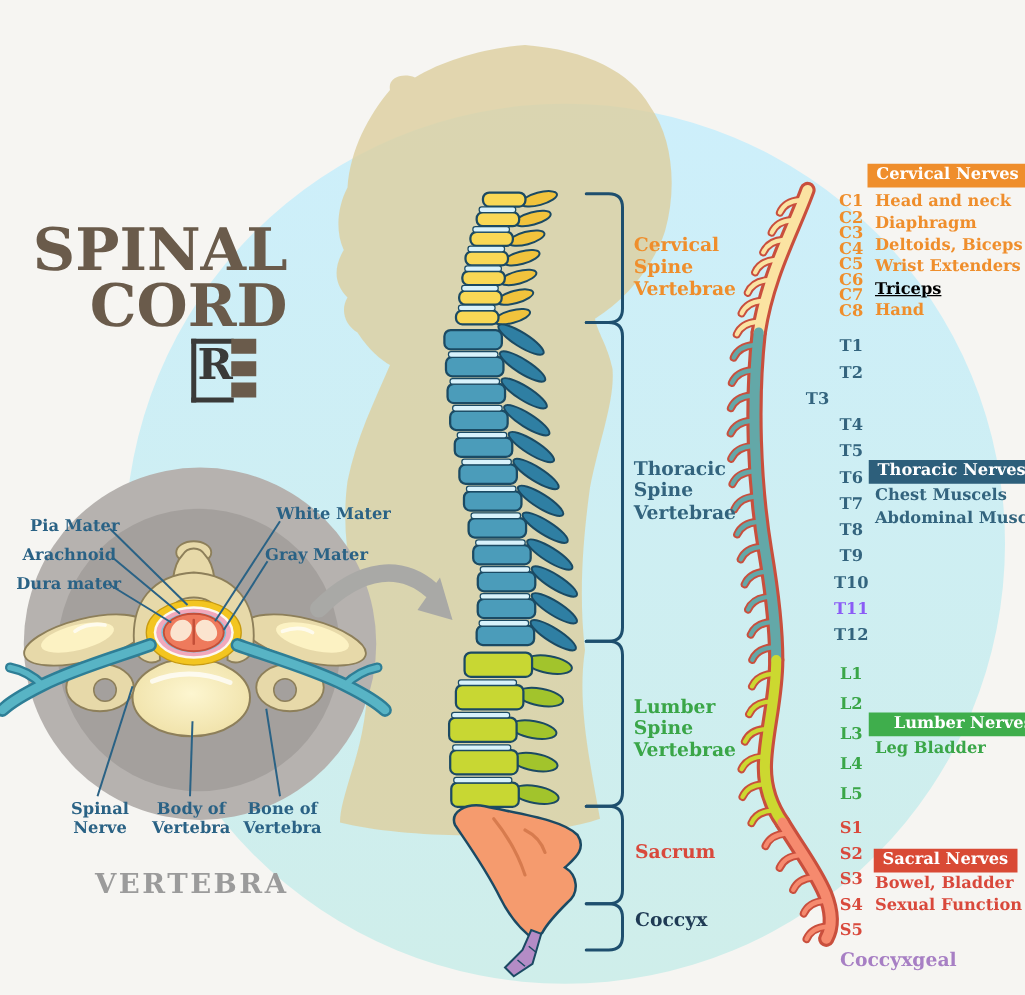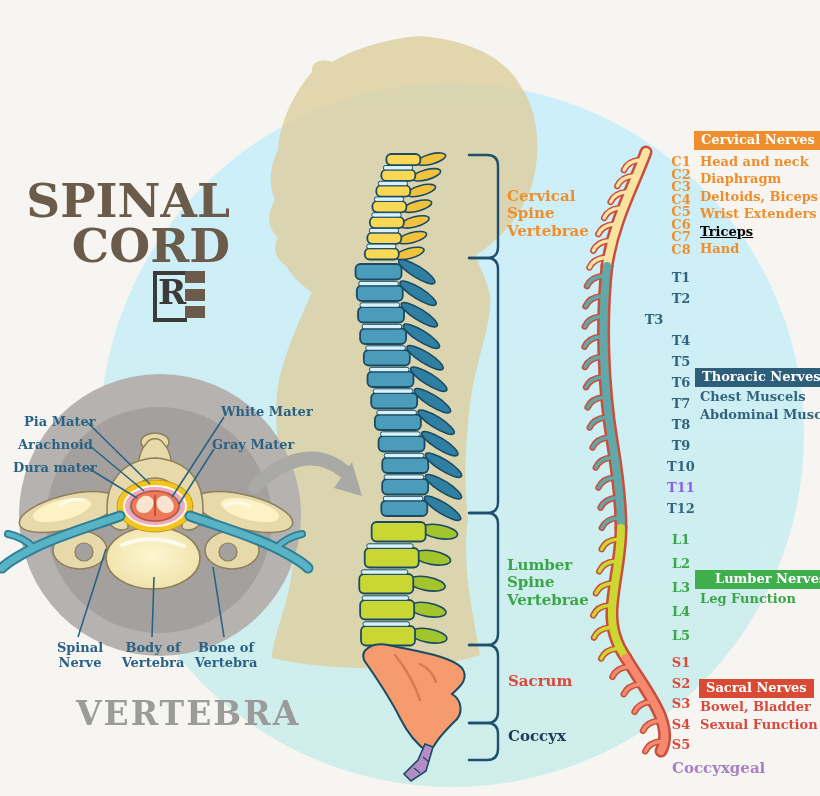--- a/index.html
+++ b/index.html
@@ -2,21 +2,21 @@
 <html><head>
 <meta charset="utf-8">
 <style>
   html,body{margin:0;padding:0;}
   .page{position:relative;width:820px;height:796px;background:#f6f5f2;overflow:hidden;
         font-family:"DejaVu Serif","Liberation Serif",serif;}
   .abs{position:absolute;}
   svg{position:absolute;left:0;top:0;}
   .lbl{position:absolute;font-weight:bold;line-height:1.15;}
   .title{font-size:47px;line-height:45px;letter-spacing:0px;text-align:right;font-weight:bold;}
-  .caption{font-size:33px;letter-spacing:2px;font-weight:bold;}
+  .caption{font-size:22px;letter-spacing:2px;font-weight:bold;}
   .ins{font-size:13px;color:#2a6285;}
   .sec{font-size:15px;width:112px;}
   .nerve-lab{font-size:13px;transform:translateX(-50%);}
   .fun-lab{font-size:13px;white-space:nowrap;}
   .head-box{position:absolute;font-weight:bold;font-size:13px;color:#ffffff;
             padding:2px 7px 3px 7px;white-space:nowrap;line-height:1.1;}
   .ctr{text-align:center;}
   .logo{position:absolute;width:52px;height:47px;}
   .logo .frame{position:absolute;left:0;top:0;width:30px;height:43px;border:4px solid #3a3a38;border-right:none;}
   .logo .rletter{position:absolute;left:5px;top:1px;font-size:34px;font-weight:bold;color:#3a3a38;line-height:40px;}
@@ -350,20 +350,21 @@
   <div class="lbl ins" style="left:24px;top:415px;">Pia Mater</div>
   <div class="lbl ins" style="left:18px;top:438px;">Arachnoid</div>
   <div class="lbl ins" style="left:13px;top:461px;">Dura mater</div>
   <div class="lbl ins" style="left:221px;top:405px;">White Mater</div>
   <div class="lbl ins" style="left:212px;top:438px;">Gray Mater</div>
   <div class="lbl ins ctr" style="left:42px;top:641px;width:76px;">Spinal Nerve</div>
   <div class="lbl ins ctr" style="left:110px;top:641px;width:86px;">Body of Vertebra</div>
   <div class="lbl ins ctr" style="left:183px;top:641px;width:86px;">Bone of Vertebra</div>
 
   <div class="lbl sec" style="left: 507px; top: 188px; color: rgb(239, 142, 44);">Cervical Spine Vertebrae</div>
+  <div class="lbl sec" style="left: 507px; top: 367px; color: rgb(51, 100, 126);">Thoracic Spine Vertebrae</div>
   <div class="lbl sec" style="left: 507px; top: 557px; color: rgb(58, 166, 72);">Lumber Spine Vertebrae</div>
   <div class="lbl sec" style="left: 508px; top: 673px; color: rgb(217, 73, 60);">Sacrum</div>
   <div class="lbl sec" style="left: 508px; top: 728px; color: rgb(30, 58, 84);">Coccyx</div>
 
   <div id="nerves-layer" class="abs" style="left:0;top:0;width:820px;height:796px;">
       <div class="head-box" style="left: 694px; top: 131px; background: rgb(239, 142, 44);">Cervical Nerves</div>
       <div class="lbl nerve-lab" style="left: 681px; top: 155px; color: rgb(239, 142, 44);">C1</div>
       <div class="lbl nerve-lab" style="left: 681px; top: 167.5px; color: rgb(239, 142, 44);">C2</div>
       <div class="lbl nerve-lab" style="left: 681px; top: 180px; color: rgb(239, 142, 44);">C3</div>
       <div class="lbl nerve-lab" style="left: 681px; top: 192.5px; color: rgb(239, 142, 44);">C4</div>
@@ -391,21 +392,21 @@
       <div class="lbl nerve-lab" style="left: 681px; top: 481px; color: #8b5cf6; text-align: right;">T11</div>
       <div class="lbl nerve-lab" style="left: 681px; top: 502px; color: rgb(51, 100, 126);">T12</div>
       <div class="lbl fun-lab" style="left: 700px; top: 390px; color: rgb(51, 100, 126);">Chest Muscels</div>
       <div class="lbl fun-lab" style="left: 700px; top: 408px; color: rgb(51, 100, 126);">Abdominal Muscels</div>
       <div class="head-box" style="left: 695px; top: 570px; background: rgb(63, 174, 76); padding-left: 20px;">Lumber Nerves</div>
       <div class="lbl nerve-lab" style="left: 681px; top: 533px; color: rgb(58, 166, 72);">L1</div>
       <div class="lbl nerve-lab" style="left: 681px; top: 557px; color: rgb(58, 166, 72);">L2</div>
       <div class="lbl nerve-lab" style="left: 681px; top: 581px; color: rgb(58, 166, 72);">L3</div>
       <div class="lbl nerve-lab" style="left: 681px; top: 605px; color: rgb(58, 166, 72);">L4</div>
       <div class="lbl nerve-lab" style="left: 681px; top: 629px; color: rgb(58, 166, 72);">L5</div>
-      <div class="lbl fun-lab" style="left: 700px; top: 592px; color: rgb(58, 166, 72);">Leg Function</div>
+      <div class="lbl fun-lab" style="left: 700px; top: 592px; color: rgb(58, 166, 72);">Leg Bladder</div>
       <div class="head-box" style="left: 699px; top: 679px; background: rgb(217, 74, 53);">Sacral Nerves</div>
       <div class="lbl nerve-lab" style="left: 681px; top: 656px; color: rgb(217, 73, 60);">S1</div>
       <div class="lbl nerve-lab" style="left: 681px; top: 676.5px; color: rgb(217, 73, 60);">S2</div>
       <div class="lbl nerve-lab" style="left: 681px; top: 697px; color: rgb(217, 73, 60);">S3</div>
       <div class="lbl nerve-lab" style="left: 681px; top: 717.5px; color: rgb(217, 73, 60);">S4</div>
       <div class="lbl nerve-lab" style="left: 681px; top: 738px; color: rgb(217, 73, 60);">S5</div>
       <div class="lbl fun-lab" style="left: 700px; top: 700px; color: rgb(217, 73, 60);">Bowel, Bladder</div>
       <div class="lbl fun-lab" style="left: 700px; top: 718px; color: rgb(217, 73, 60);">Sexual Function</div>
     </div>
 

